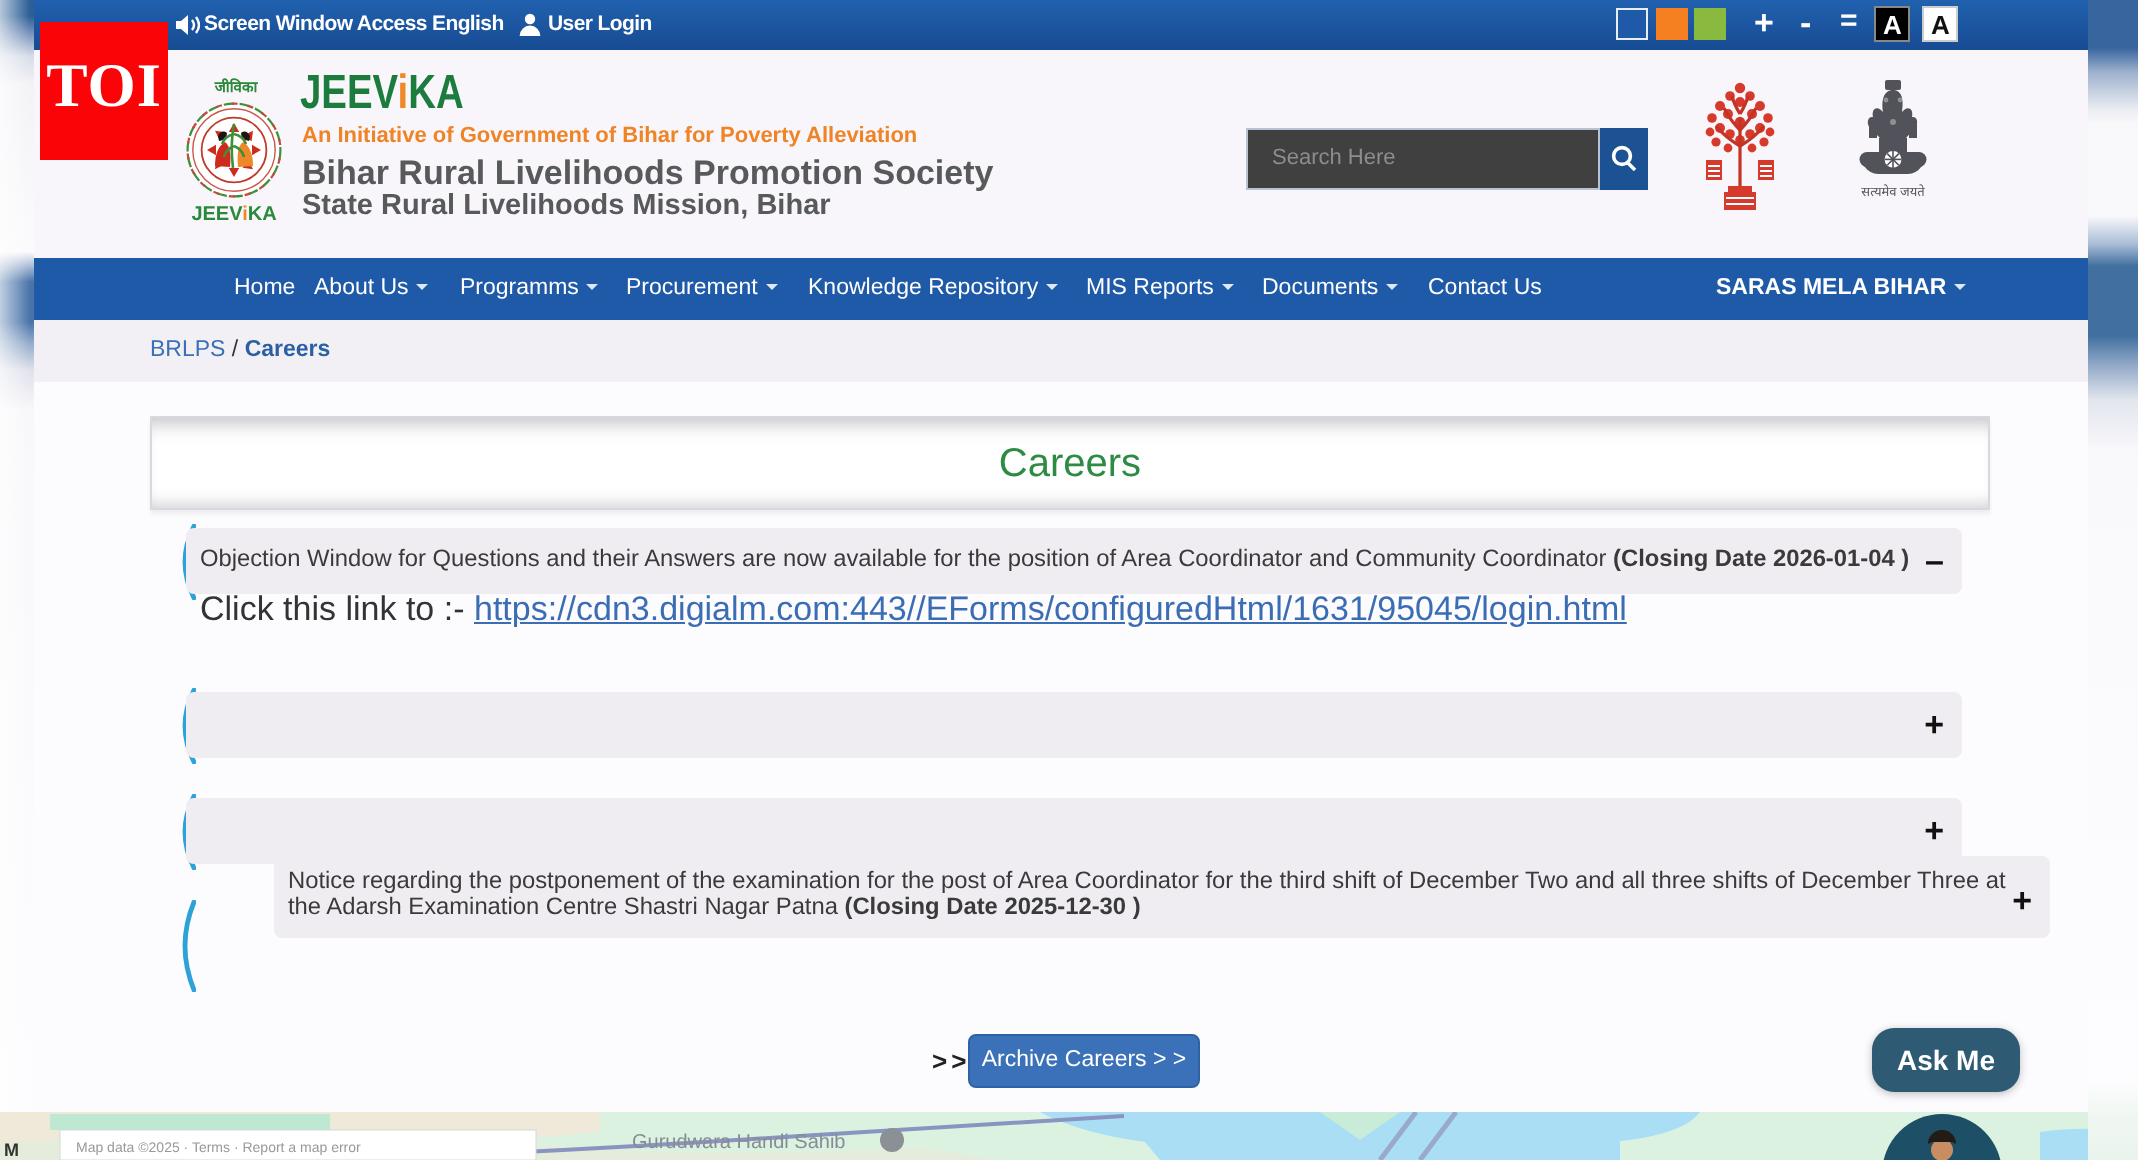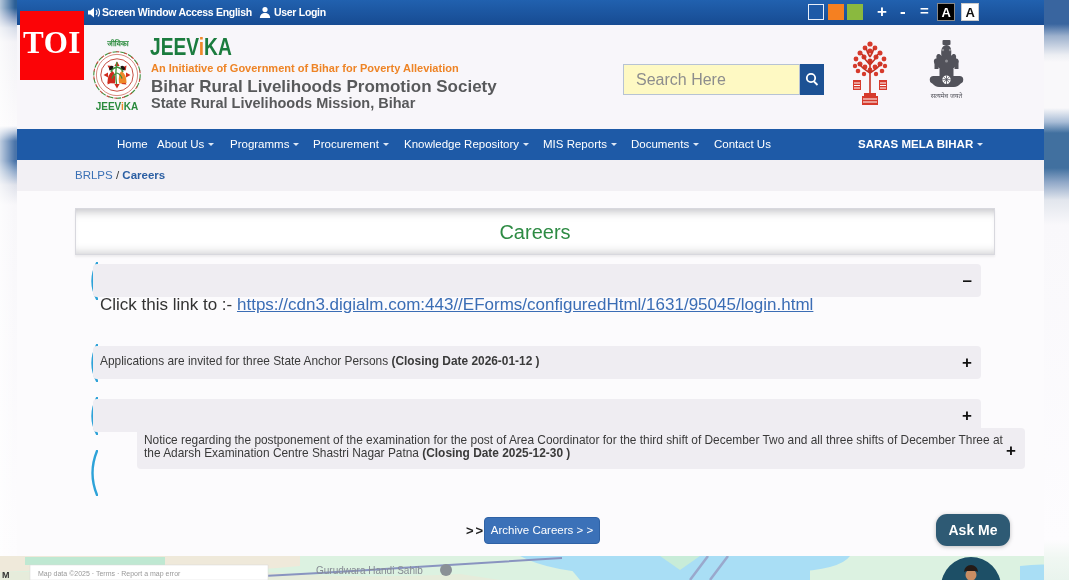--- a/index.html
+++ b/index.html
@@ -15,21 +15,21 @@
 #abox2 { position:absolute; top:3px; width:18px; height:18px; background:#fff; border:1px solid #ccc; color:#111; text-align:center; font-size:13px; font-weight:bold; line-height:17px; }
 
 
 #header { left:0; top:25px; width:1069px; height:104px; background:#f8f6fa; }
 #toi { left:20px; top:11px; width:64px; height:69px; background:#fb0407; color:#fff; font-family:"Liberation Serif", serif; font-weight:bold; font-size:31px; text-align:center; line-height:64px; letter-spacing:0.5px; }
 #jeevika-big { left:150px; top:33px; font-size:24px; font-weight:bold; color:#1b7c3e; transform:scaleX(0.8); transform-origin:left top; }
 #jeevika-big .oi { color:#ef8829; }
 #orangeline { left:151px; top:62px; font-size:11px; font-weight:bold; color:#ee8426; }
 #hline1 { left:151px; top:77px; font-size:17px; font-weight:bold; color:#58595b; }
 #hline2 { left:151px; top:95px; font-size:14.5px; font-weight:bold; color:#58595b; }
-#search { left:623px; top:64px; width:177px; height:31px; background:#fef9c3; border:1px solid #b7c3d4; color:#8d8d8d; font-size:16px; line-height:29px; padding-left:12px; }
+#search { left:623px; top:64px; width:177px; height:31px; background:#404040; border:1px solid #b7c3d4; color:#8d8d8d; font-size:11px; line-height:29px; padding-left:12px; }
 #searchbtn { left:800px; top:64px; width:24px; height:31px; background:#1c5194; }
 
 
 #nav { left:0; top:129px; width:1069px; height:31px; background:#1e5aa7; color:#fff; font-size:11.5px; }
 #nav .ni { position:absolute; top:9px; white-space:nowrap; }
 .caret { display:inline-block; width:0; height:0; border-left:3px solid transparent; border-right:3px solid transparent; border-top:3.5px solid #dde7f5; vertical-align:2px; margin-left:4px; }
 
 
 #crumb { left:0; top:160px; width:1069px; height:31px; background:#f2f0f4; font-size:11.5px; }
 #crumb .in { position:absolute; left:75px; top:9px; }
@@ -231,29 +231,29 @@
 <div class="abs" id="crumb">
     <span class="in"><span style="color:#3a70b5;">BRLPS</span> <span style="color:#333;">/</span> <b style="color:#2b5fa3;">Careers</b></span>
   </div>
 
 <div class="abs" id="careersbox"><span>Careers</span></div>
 
 <svg class="paren" style="left:86px; top:262px;" width="12" height="38" viewBox="0 0 12 38">
     <path d="M11 1 Q2 19 11 37" stroke="#2da2d8" stroke-width="2.4" fill="none" stroke-linecap="round"></path>
   </svg>
 <div class="row" style="top:264px; height:33px;">
+  <div class="txt" style="top:9px;">Objection Window for Questions and their Answers are now available for the position of Area Coordinator and Community Coordinator <span class="b">(Closing Date 2026-01-04 )</span></div>
   <span class="pm" style="top:7px;">–</span>
 </div>
 <div class="abs" id="linkline">Click this link to :- <span class="lk">https://cdn3.digialm.com:443//EForms/configuredHtml/1631/95045/login.html</span></div>
 
 <svg class="paren" style="left:86px; top:344px;" width="12" height="38" viewBox="0 0 12 38">
     <path d="M11 1 Q2 19 11 37" stroke="#2da2d8" stroke-width="2.4" fill="none" stroke-linecap="round"></path>
   </svg>
 <div class="row" style="top:346px; height:33px;">
-  <div class="txt" style="top:9px;">Applications are invited for three State Anchor Persons <span class="b">(Closing Date 2026-01-12 )</span></div>
   <span class="pm" style="top:7px;">+</span>
 </div>
 
 <svg class="paren" style="left:86px; top:397px;" width="12" height="38" viewBox="0 0 12 38">
     <path d="M11 1 Q2 19 11 37" stroke="#2da2d8" stroke-width="2.4" fill="none" stroke-linecap="round"></path>
   </svg>
 <div class="row" style="top:399px; height:33px;">
   <span class="pm" style="top:7px;">+</span>
 </div>
 

